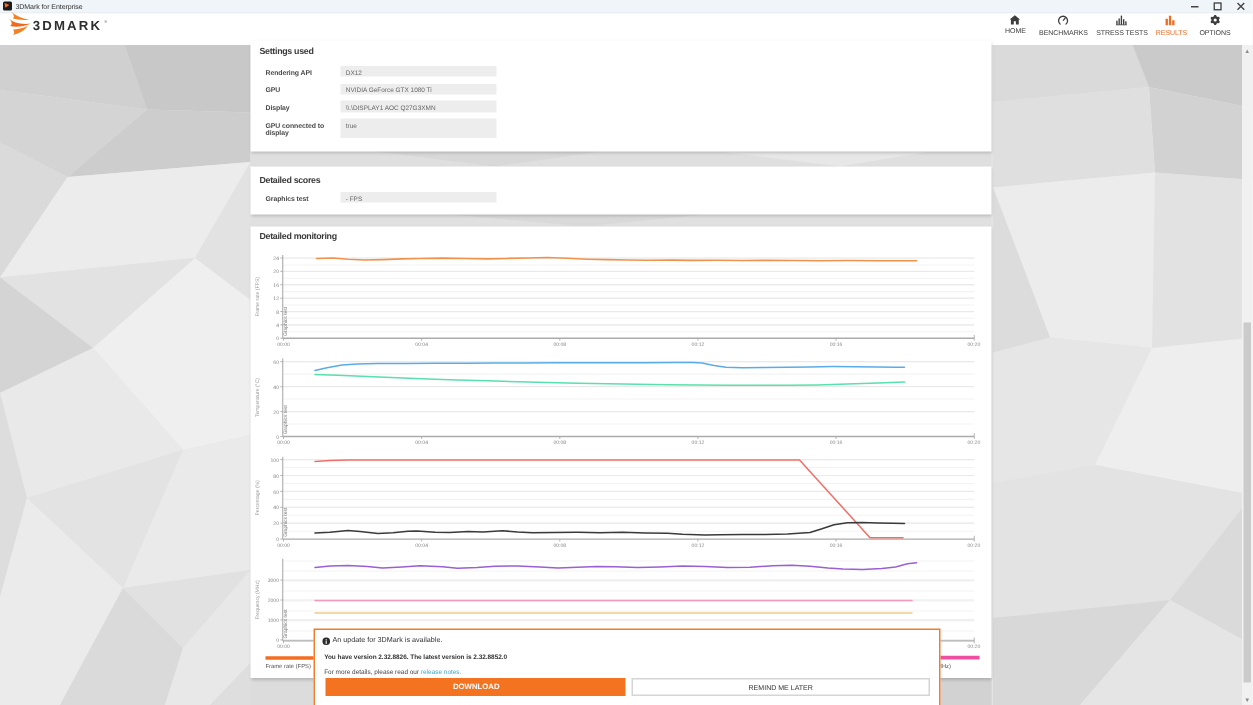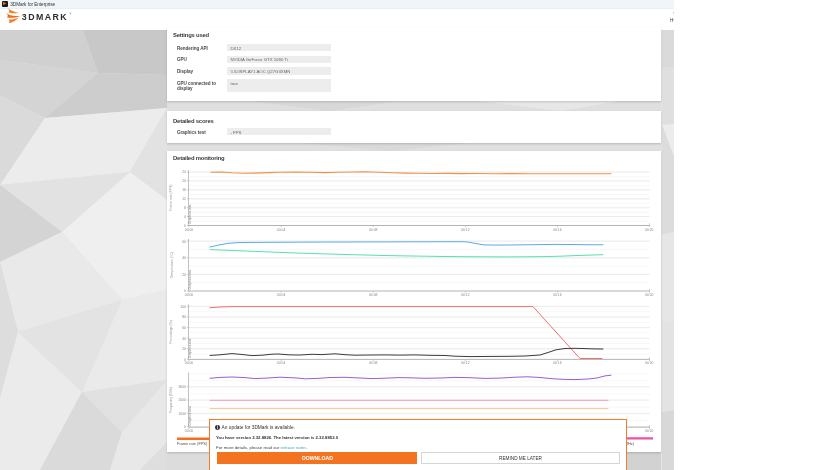--- a/index.html
+++ b/index.html
@@ -1,17 +1,17 @@
 <!DOCTYPE html>
 <html><head>
 <meta charset="utf-8">
 <style>
 *{margin:0;padding:0;box-sizing:border-box}
 html,body{width:835px;height:470px;overflow:hidden;font-family:"Liberation Sans",sans-serif;background:#fff}
-#page{position:relative;width:674px;height:470px;overflow:hidden}
+#page{position:relative;width:835px;height:470px;overflow:hidden}
 .abs{position:absolute}
 
 #titlebar{position:absolute;left:0;top:0;width:835px;height:9px;background:#eff5f9;border-bottom:1px solid #e8eef2}
 #appicon{position:absolute;left:2px;top:1px;width:5.5px;height:5.5px;background:#1b1b1b;border-radius:1px}
 #appicon i{position:absolute;left:0.8px;top:0.8px;width:3.5px;height:3.5px;background:#f36e21;clip-path:polygon(0 0,100% 45%,15% 100%)}
 #apptitle{position:absolute;left:10.3px;top:0px;font-size:4.7px;line-height:9.5px;color:#333;letter-spacing:-0.05px}
 
 #header{position:absolute;left:0;top:9px;width:835px;height:21px;background:#fff}
 .nav{position:absolute;top:10px;text-align:center;color:#3d3d3d;white-space:nowrap;transform:translateX(-50%)}
 .nav .lbl{font-size:4.7px;letter-spacing:-0.05px;margin-top:1.5px}

